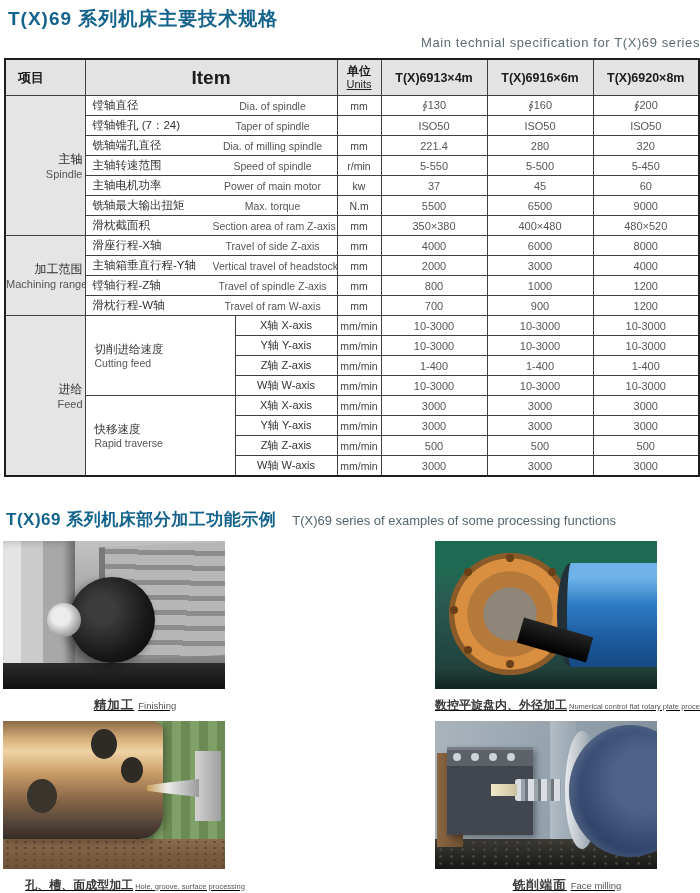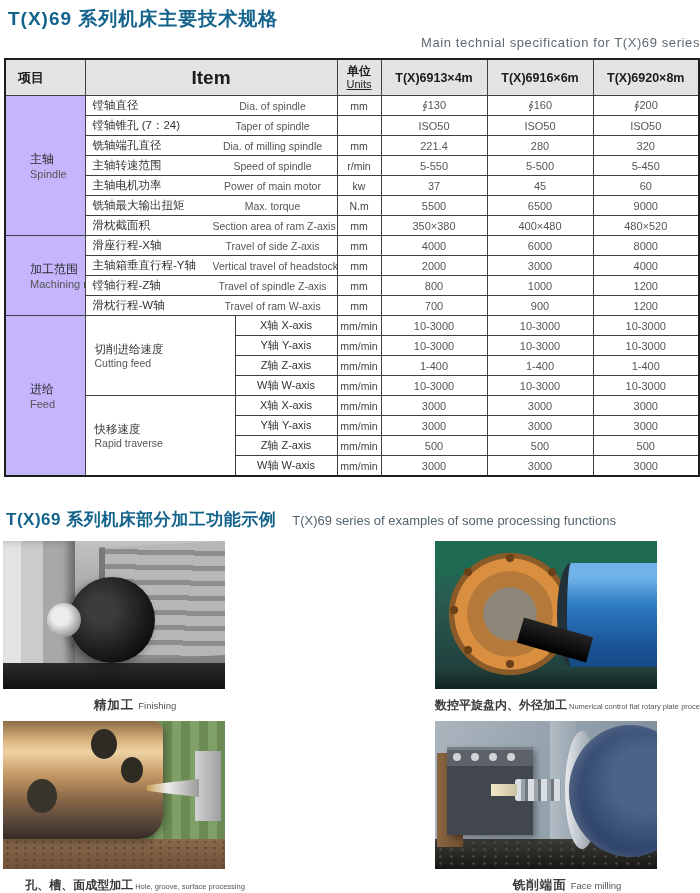--- a/index.html
+++ b/index.html
@@ -13,40 +13,40 @@
   
   table.spec{margin:8px 0 0 4px;width:694px;border-collapse:collapse;table-layout:fixed;border:2px solid #1d1d1d;}
   table.spec th,table.spec td{border:1px solid #404040;overflow:hidden;white-space:nowrap;}
   table.spec thead th{height:33px;background:#e3e3e3;font-weight:700;color:#1c1c1c;}
   th.h-item-cn{text-align:left;padding-left:12px;font-size:13px;}
   th.h-item-en{text-align:center;font-size:19px;}
   th.h-units{font-size:12px;line-height:13px;font-weight:700;}
   th.h-units .en{font-weight:400;font-size:11px;text-decoration:underline;}
   th.h-model{font-size:12.5px;font-weight:400;}
   tbody td{height:19px;padding:0 2px;}
-  td.c-group{text-align:left;padding-left:24px;vertical-align:middle;background:#c4b5fd;}
+  td.c-group{text-align:right;padding-left:0;vertical-align:middle;background:#e5e5e5;}
   td.c-group .g-cn{font-size:12px;color:#2a2a2a;}
   td.c-group .g-en{font-size:11px;color:#555;}
   td.c-item{padding:0 4px 0 7px;}
   .iwrap{display:flex;align-items:center;}
   .i-cn{font-size:11.5px;color:#333;min-width:120px;}
   .i-en{flex:1;text-align:center;font-size:10.5px;color:#555;}
   td.c-sub{padding-left:9px;vertical-align:middle;}
   td.c-sub .i-cn{min-width:0;display:block;}
   td.c-sub .i-en{display:block;text-align:left;}
   td.c-axis{text-align:center;font-size:11px;color:#333;}
   td.c-unit{text-align:center;font-size:10.5px;color:#444;padding:0;}
   td.c-val{text-align:center;font-size:11px;color:#555;}
 
   
   .gallery-title{margin:31px 0 0 6px;white-space:nowrap;}
   .gt-cn{font-size:17px;font-weight:700;color:#14638c;letter-spacing:.5px;}
   .gt-en{font-size:13px;color:#53646e;margin-left:16px;}
   .photo-grid{width:696px;margin:10px 0 0 3px;display:flex;flex-wrap:wrap;justify-content:space-between;}
-  .figure{width:264px;margin-bottom:9px;}
+  .figure{width:264px;margin-bottom:9px;text-decoration:underline;}
   .photo{position:relative;width:222px;height:148px;overflow:hidden;background:#888;}
   .caption{margin-top:6px;height:17px;text-align:center;white-space:nowrap;overflow:visible;}
   .cap-cn{font-size:12.5px;font-weight:700;color:#3a3a3a;letter-spacing:1px;}
   .cap-en{font-size:9.5px;color:#555;margin-left:4px;}
   .small-en .cap-cn{letter-spacing:0;font-size:12px;}
   .small-en .cap-en{font-size:7.5px;margin-left:2px;}
 
   
   .p1{background:linear-gradient(180deg,#c2c2c2 0%,#9a9a9a 55%,#6f6f6f 100%);}
   .p1 .slab{position:absolute;left:0;top:0;width:72px;height:148px;background:linear-gradient(90deg,#e4e4e4 0 18px,#cbcbcb 18px 40px,#a8a8a8 40px 60px,#8f8f8f);box-shadow:inset -6px 0 8px rgba(0,0,0,.25);}

